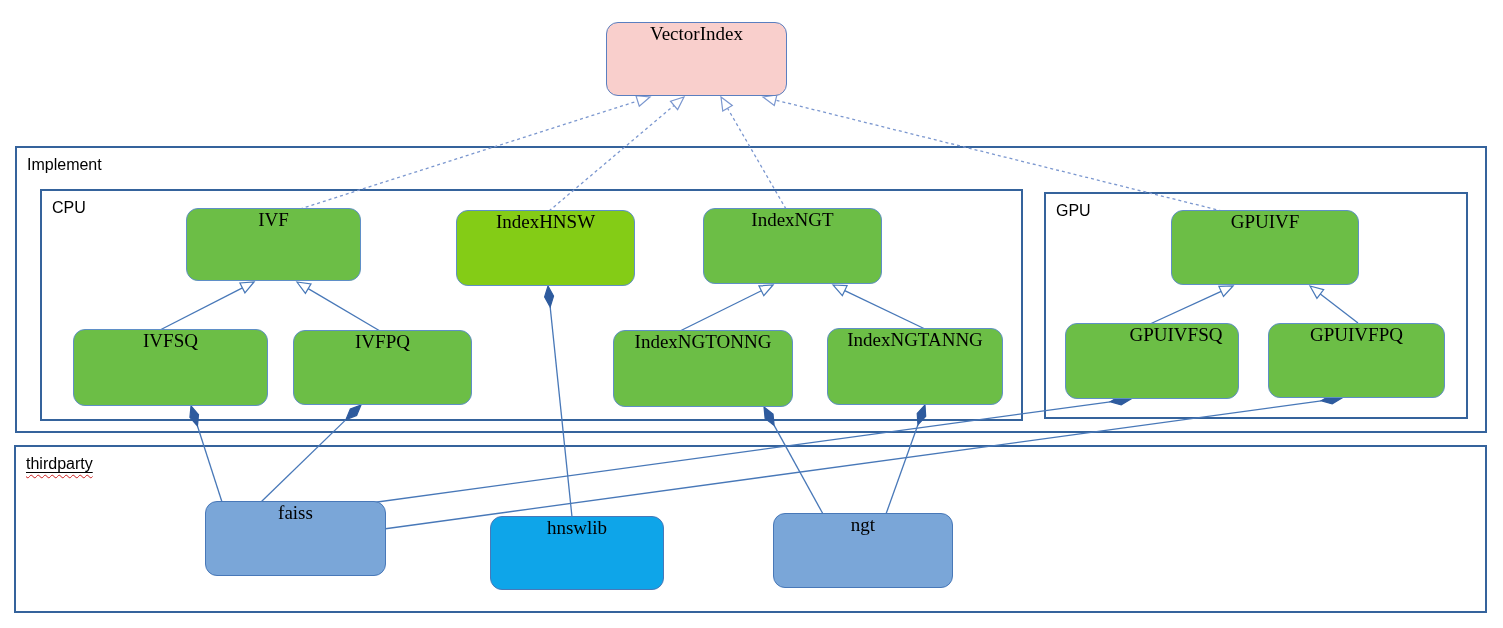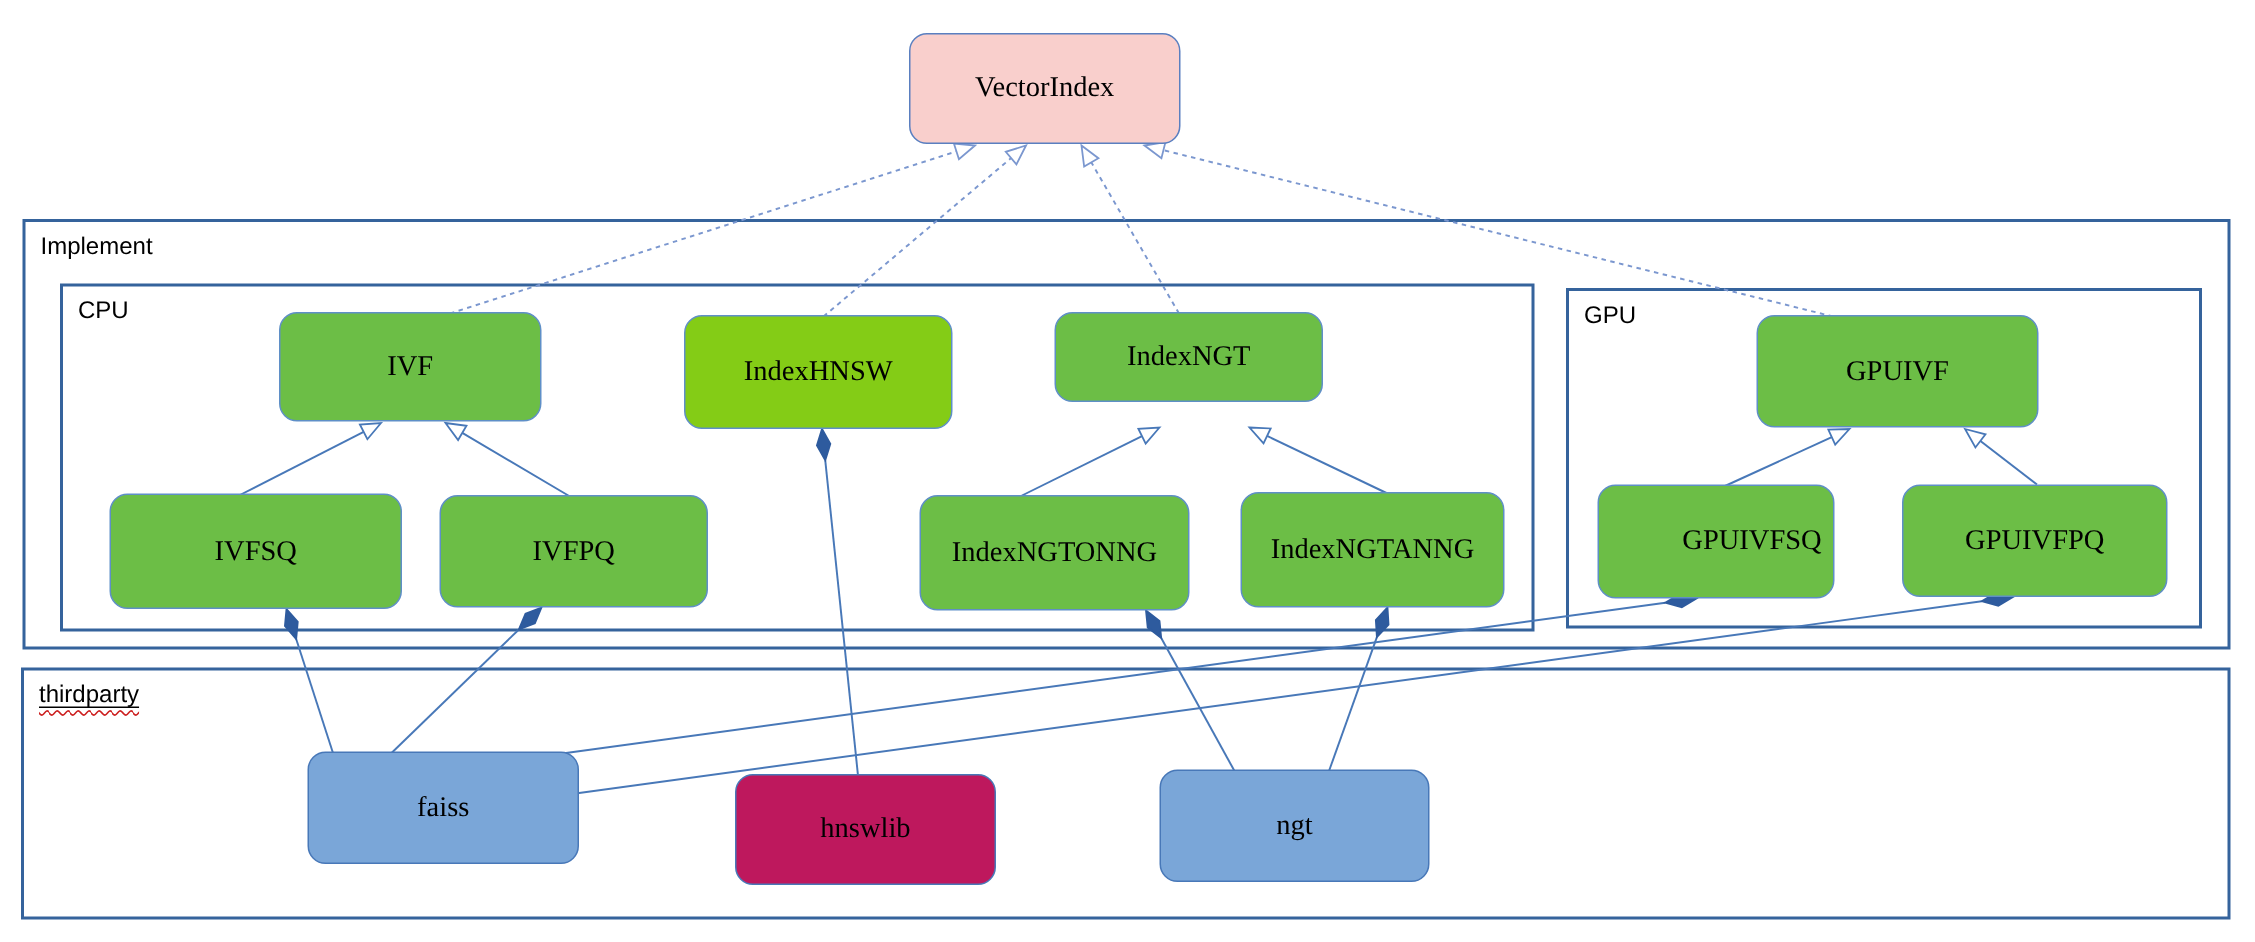--- a/index.html
+++ b/index.html
@@ -28,21 +28,21 @@
   .u-wavy{ text-decoration:underline wavy #cc1f1f; text-decoration-thickness:1px; text-underline-offset:5px; }
   #edges{
     position:absolute;left:0;top:0;
     pointer-events:none;
   }
   .node{
     position:absolute;
     border:1.5px solid #5f8fc7;
     border-radius:12px;
     box-sizing:border-box;
-    display:flex;align-items:center;justify-content:center;
+    display:flex;align-items:flex-start;justify-content:center;
   }
   .node-label{
     font-family:"Liberation Serif", serif;
     font-size:19px;
     color:#000000;
     text-align:center;
     white-space:nowrap;
   }
 </style>
 </head>
@@ -102,47 +102,47 @@
 
   <div class="node" style="left: 606px; top: 22px; width: 181px; height: 74px; background: rgb(249, 207, 204); border-color: rgb(90, 127, 192);">
       <span class="node-label">VectorIndex</span>
     </div>
   <div class="node" style="left: 186px; top: 208px; width: 175px; height: 73px; background: rgb(108, 190, 70); border-color: rgb(95, 143, 199);">
       <span class="node-label">IVF</span>
     </div>
   <div class="node" style="left: 456px; top: 210px; width: 179px; height: 76px; background: #84cc16; border-color: rgb(95, 143, 199);">
       <span class="node-label">IndexHNSW</span>
     </div>
-  <div class="node" style="left: 703px; top: 208px; width: 179px; height: 60px; background: rgb(108, 190, 70); border-color: rgb(95, 143, 199);">
+  <div class="node" style="left: 703px; top: 208px; width: 179px; height: 76px; background: rgb(108, 190, 70); border-color: rgb(95, 143, 199);">
       <span class="node-label">IndexNGT</span>
     </div>
   <div class="node" style="left: 73px; top: 329px; width: 195px; height: 77px; background: rgb(108, 190, 70); border-color: rgb(95, 143, 199);">
       <span class="node-label">IVFSQ</span>
     </div>
   <div class="node" style="left: 293px; top: 330px; width: 179px; height: 75px; background: rgb(108, 190, 70); border-color: rgb(95, 143, 199);">
       <span class="node-label">IVFPQ</span>
     </div>
   <div class="node" style="left: 613px; top: 330px; width: 180px; height: 77px; background: rgb(108, 190, 70); border-color: rgb(95, 143, 199);">
       <span class="node-label">IndexNGTONNG</span>
     </div>
   <div class="node" style="left: 827px; top: 328px; width: 176px; height: 77px; background: rgb(108, 190, 70); border-color: rgb(95, 143, 199);">
       <span class="node-label">IndexNGTANNG</span>
     </div>
   <div class="node" style="left: 1171px; top: 210px; width: 188px; height: 75px; background: rgb(108, 190, 70); border-color: rgb(95, 143, 199);">
       <span class="node-label">GPUIVF</span>
     </div>
-  <div class="node" style="left: 1065px; top: 323px; width: 158px; height: 76px; background: rgb(108, 190, 70); border-color: rgb(95, 143, 199); padding-left: 48px;">
+  <div class="node" style="left: 1065px; top: 323px; width: 174px; height: 76px; background: rgb(108, 190, 70); border-color: rgb(95, 143, 199); padding-left: 48px;">
       <span class="node-label">GPUIVFSQ</span>
     </div>
   <div class="node" style="left: 1268px; top: 323px; width: 177px; height: 75px; background: rgb(108, 190, 70); border-color: rgb(95, 143, 199);">
       <span class="node-label">GPUIVFPQ</span>
     </div>
   <div class="node" style="left: 188px; top: 501px; width: 181px; height: 75px; background: rgb(122, 166, 216); border-color: rgb(72, 120, 184); margin-left: 17px;">
       <span class="node-label">faiss</span>
     </div>
-  <div class="node" style="left: 490px; top: 516px; width: 174px; height: 74px; background: #be185d; border-color: rgb(72, 120, 184);">
+  <div class="node" style="left: 490px; top: 516px; width: 174px; height: 74px; background: #0ea5e9; border-color: rgb(72, 120, 184);">
       <span class="node-label">hnswlib</span>
     </div>
   <div class="node" style="left: 773px; top: 513px; width: 180px; height: 75px; background: rgb(122, 166, 216); border-color: rgb(72, 120, 184);">
       <span class="node-label">ngt</span>
     </div>
 
 </div>
 
 </body></html>

